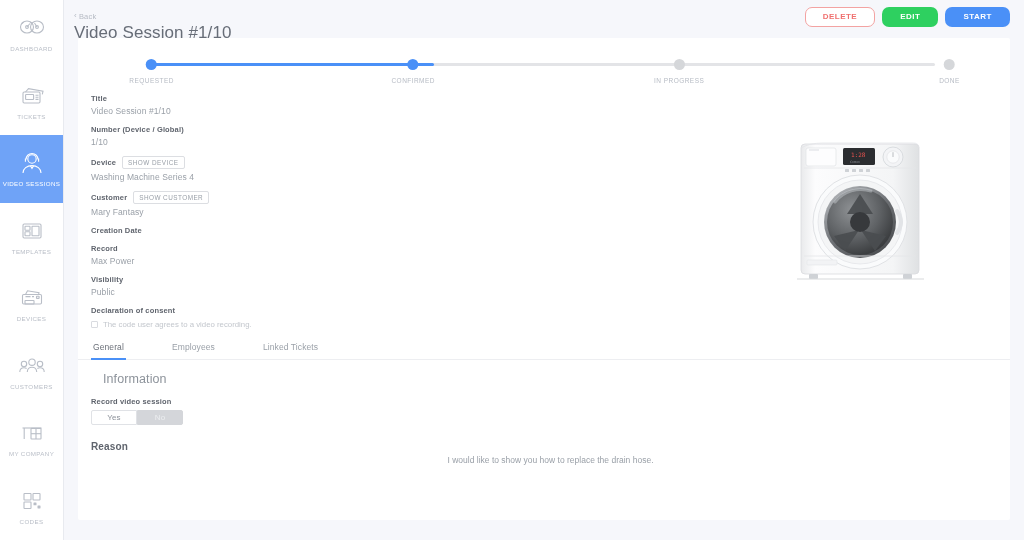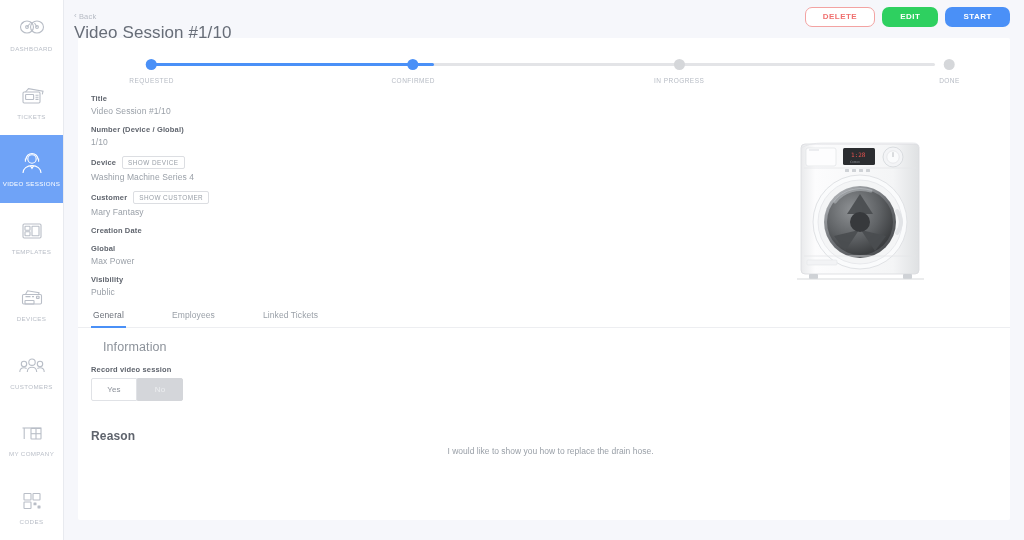--- a/index.html
+++ b/index.html
@@ -145,35 +145,35 @@
   .tab-content { padding: 12px 0 0 13px; }
   .section-title {
     font-size: 12.5px; color: #8d939b; font-weight: 400; letter-spacing: .1px; margin-left: 12px;
   }
   .sub-label {
     font-size: 7.5px; color: #5f646d; font-weight: 700;
     margin-top: 11px; letter-spacing: .15px;
   }
   .toggle-group { display: flex; margin-top: 4px; }
   .toggle {
-    width: 46px; height: 23px;
+    width: 46px; height: 15px;
     display: flex; align-items: center; justify-content: center;
     font-size: 8px; cursor: pointer; letter-spacing: .2px;
   }
   .toggle.on {
     background: #ffffff; color: #8b9099;
     border: 1px solid #e0e2e6; border-radius: 2px 0 0 2px;
   }
   .toggle.off {
     background: #d4d6da; color: #eceef0;
     border: 1px solid #d4d6da; border-radius: 0 2px 2px 0;
   }
   .reason-label {
-    font-size: 12px; color: #5f646d; font-weight: 700;
-    margin-top: 28px; letter-spacing: .15px;
+    font-size: 10px; color: #5f646d; font-weight: 700;
+    margin-top: 16px; letter-spacing: .15px;
   }
   .reason-text { font-size: 8.5px; color: #9aa0a8; margin-top: 3px; text-align: center; }
 </style>
 </head>
 <body>
 
 <div class="app">
 
   <nav class="sidebar">
 
@@ -351,29 +351,36 @@
               <span class="chip">SHOW CUSTOMER</span>
             </div>
             <div class="field-value">Mary Fantasy</div>
           </div>
 
           <div class="field">
             <div class="field-label">Creation Date</div>
           </div>
 
           <div class="field">
-            <div class="field-label">Global</div>
+            <div class="field-label">Record</div>
             <div class="field-value">Max Power</div>
           </div>
 
           <div class="field">
             <div class="field-label">Visibility</div>
             <div class="field-value">Public</div>
           </div>
 
+          <div class="field">
+            <div class="field-label">Declaration of consent</div>
+            <div class="consent-row">
+              <span class="checkbox"></span>
+              <span class="consent-text">The code user agrees to a video recording.</span>
+            </div>
+          </div>
         </div>
 
         <div class="device-photo">
           <svg width="135" height="148" viewBox="0 0 135 148">
             <defs>
               <linearGradient id="bodyG" x1="0" y1="0" x2="1" y2="0">
                 <stop offset="0" stop-color="#e9eaec"></stop>
                 <stop offset="0.12" stop-color="#fcfcfd"></stop>
                 <stop offset="0.78" stop-color="#f4f5f6"></stop>
                 <stop offset="1" stop-color="#dfe1e3"></stop>

